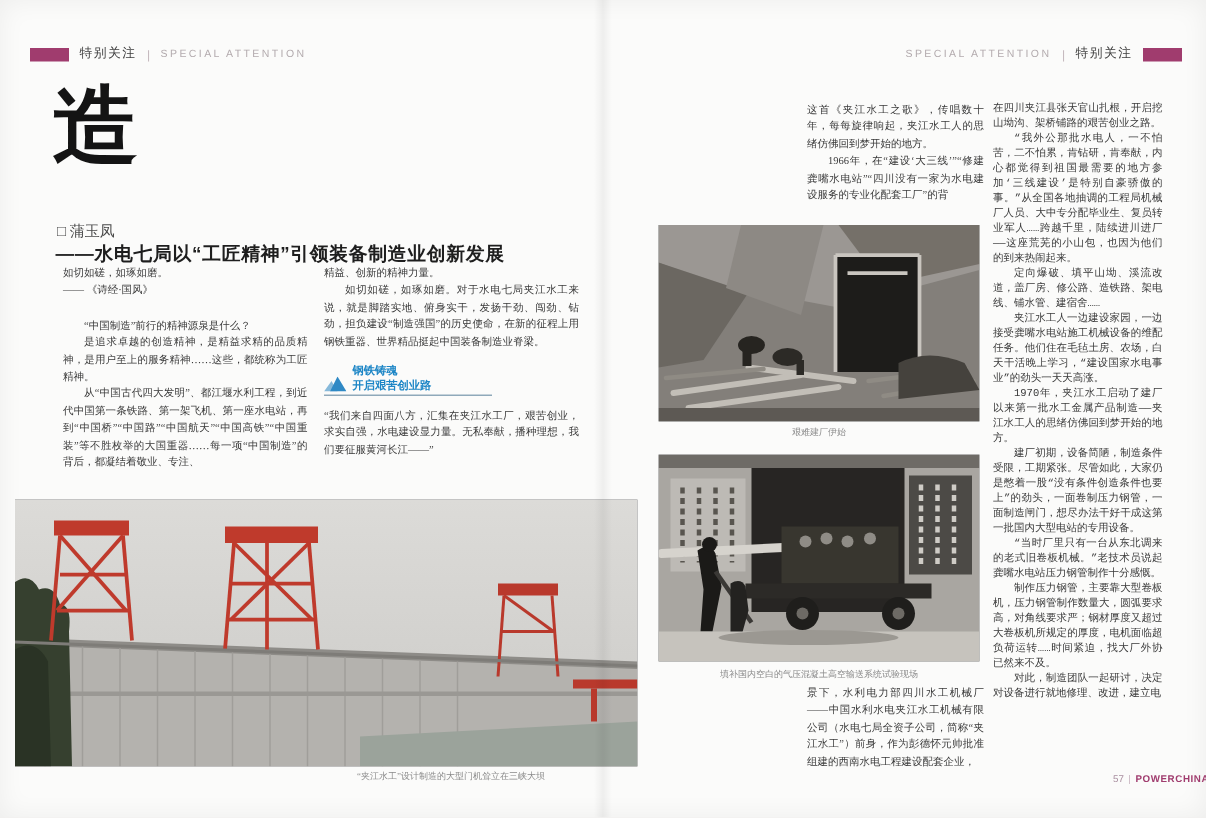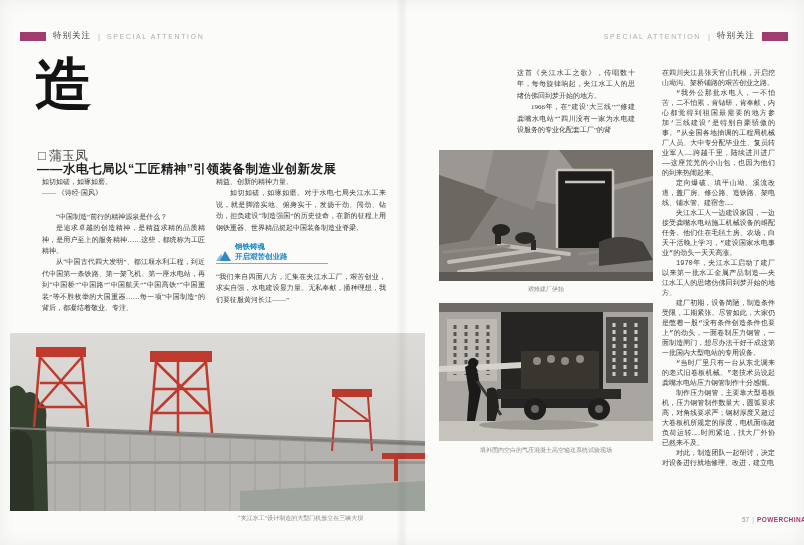--- a/index.html
+++ b/index.html
@@ -20,21 +20,21 @@
   .hdr .bar{width:26px;height:9px;}
   .hdr .cn{font-weight:normal;font-size:8.5px;color:#3d3d3d;letter-spacing:1px;}
   .hdr .pipe{font-size:8px;color:#c2b5bb;}
   .hdr .en{font-size:7px;color:#b3abae;letter-spacing:1.6px;}
 
   
   .big-title{position:absolute;left:35px;top:56px;font-size:57px;line-height:1;
     font-weight:900;color:#141414;font-family:"Liberation Sans","DejaVu Sans",sans-serif;}
   .subtitle{position:absolute;left:37px;top:125px;font-size:12.5px;font-weight:bold;color:#1e1e1e;
     font-family:"Liberation Sans","DejaVu Sans",sans-serif;letter-spacing:.5px;margin-top:36px;}
-  .author{position:absolute;left:38px;top:147px;font-size:13px;color:#4a4a4a;}
+  .author{position:absolute;left:38px;top:147px;font-size:10px;color:#4a4a4a;}
 
   
   .col{position:absolute;font-size:7px;line-height:11.4px;color:#3a3a3a;text-align:justify;}
   .col p{margin:0;text-indent:2em;}
   .col p.ni{text-indent:0;}
   .epi{margin-bottom:12px !important;}
 
   
   .sect{display:flex;align-items:flex-end;gap:4px;margin:8px 0 0 0;}
   .sect-lines{font-family:"Liberation Sans","DejaVu Sans",sans-serif;}
@@ -161,21 +161,21 @@
       <rect x="372" y="120" width="43" height="6" fill="#b9392c"></rect>
       <rect x="384" y="126" width="4" height="22" fill="#b9392c"></rect>
 
       <rect x="0" y="94" width="415" height="2" fill="#7e7c78" transform="skewY(2.2)"></rect>
     </svg>
   </div>
   <div class="caption" style="left:238px;top:514px;">“夹江水工”设计制造的大型门机耸立在三峡大坝</div>
 
   <div class="gutter"></div>
 
-  <div class="col" style="left:517px;top:68px;width:118px;">
+  <div class="col" style="left:538px;top:68px;width:118px;">
     <p class="ni">这首《夹江水工之歌》，传唱数十年，每每旋律响起，夹江水工人的思绪仿佛回到梦开始的地方。</p>
     <p>1966年，在“建设‘大三线’”“修建龚嘴水电站”“四川没有一家为水电建设服务的专业化配套工厂”的背</p>
   </div>
 
   <div class="photo" style="left:439px;top:150px;width:214px;height:131px;">
     <svg width="214" height="131" viewBox="0 0 214 131">
       <rect width="214" height="131" fill="#837f7a"></rect>
       <polygon points="0,0 214,0 214,30 120,55 40,40 0,25" fill="#9b9793"></polygon>
       <polygon points="0,25 60,45 30,90 0,95" fill="#6b6761"></polygon>
       <polygon points="55,0 110,0 95,60 45,42" fill="#8d8984"></polygon>
@@ -252,20 +252,23 @@
       <circle cx="34" cy="60" r="5" fill="#1b1a18"></circle>
       <line x1="38" y1="78" x2="62" y2="112" stroke="#3a3835" stroke-width="3"></line>
       <path d="M48,86 q7,-4 10,2 l2,16 -5,18 -7,0 Z" fill="#232220"></path>
 
       <rect x="0" y="118" width="214" height="20" fill="#c6c3bd"></rect>
       <ellipse cx="100" cy="122" rx="60" ry="5" fill="#9b9892"></ellipse>
     </svg>
   </div>
   <div class="caption center" style="left:439px;top:446px;width:214px;">填补国内空白的气压混凝土高空输送系统试验现场</div>
 
+  <div class="col" style="left:538px;top:457px;width:118px;">
+    <p class="ni">景下，水利电力部四川水工机械厂——中国水利水电夹江水工机械有限公司（水电七局全资子公司，简称“夹江水工”）前身，作为彭德怀元帅批准组建的西南水电工程建设配套企业，</p>
+  </div>
 
   <div class="col" style="left:662px;top:68px;width:113px;line-height:10px;font-family:Liberation Mono, monospace;">
     <p class="ni">在四川夹江县张天官山扎根，开启挖山坳沟、架桥铺路的艰苦创业之路。</p>
     <p>“我外公那批水电人，一不怕苦，二不怕累，肯钻研，肯奉献，内心都觉得到祖国最需要的地方参加‘三线建设’是特别自豪骄傲的事。”从全国各地抽调的工程局机械厂人员、大中专分配毕业生、复员转业军人……跨越千里，陆续进川进厂——这座荒芜的小山包，也因为他们的到来热闹起来。</p>
     <p>定向爆破、填平山坳、溪流改道，盖厂房、修公路、造铁路、架电线、铺水管、建宿舍……</p>
     <p>夹江水工人一边建设家园，一边接受龚嘴水电站施工机械设备的维配任务。他们住在毛毡土房、农场，白天干活晚上学习，“建设国家水电事业”的劲头一天天高涨。</p>
     <p>1970年，夹江水工启动了建厂以来第一批水工金属产品制造——夹江水工人的思绪仿佛回到梦开始的地方。</p>
     <p>建厂初期，设备简陋，制造条件受限，工期紧张。尽管如此，大家仍是憋着一股“没有条件创造条件也要上”的劲头，一面卷制压力钢管，一面制造闸门，想尽办法干好干成这第一批国内大型电站的专用设备。</p>
     <p>“当时厂里只有一台从东北调来的老式旧卷板机械。”老技术员说起龚嘴水电站压力钢管制作十分感慨。</p>
     <p>制作压力钢管，主要靠大型卷板机，压力钢管制作数量大，圆弧要求高，对角线要求严；钢材厚度又超过大卷板机所规定的厚度，电机面临超负荷运转……时间紧迫，找大厂外协已然来不及。</p>

